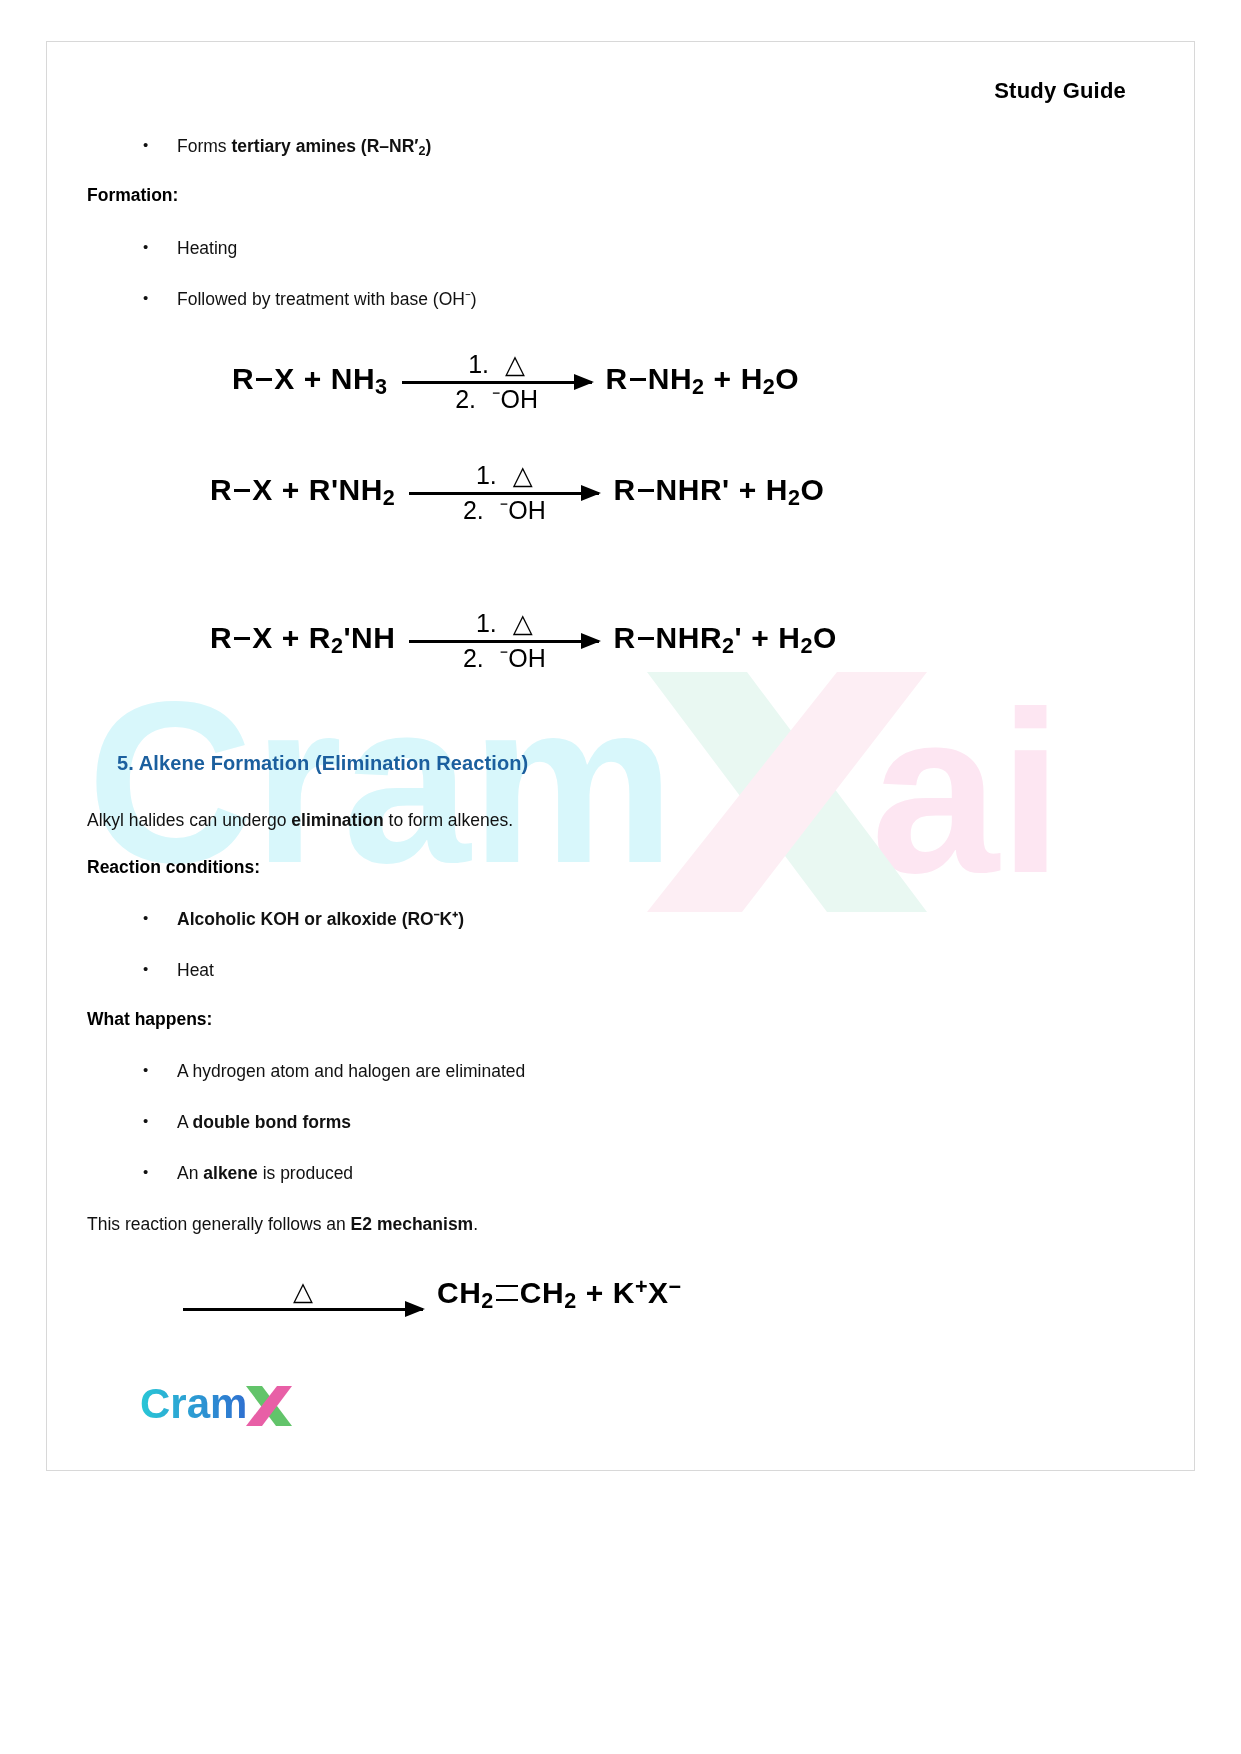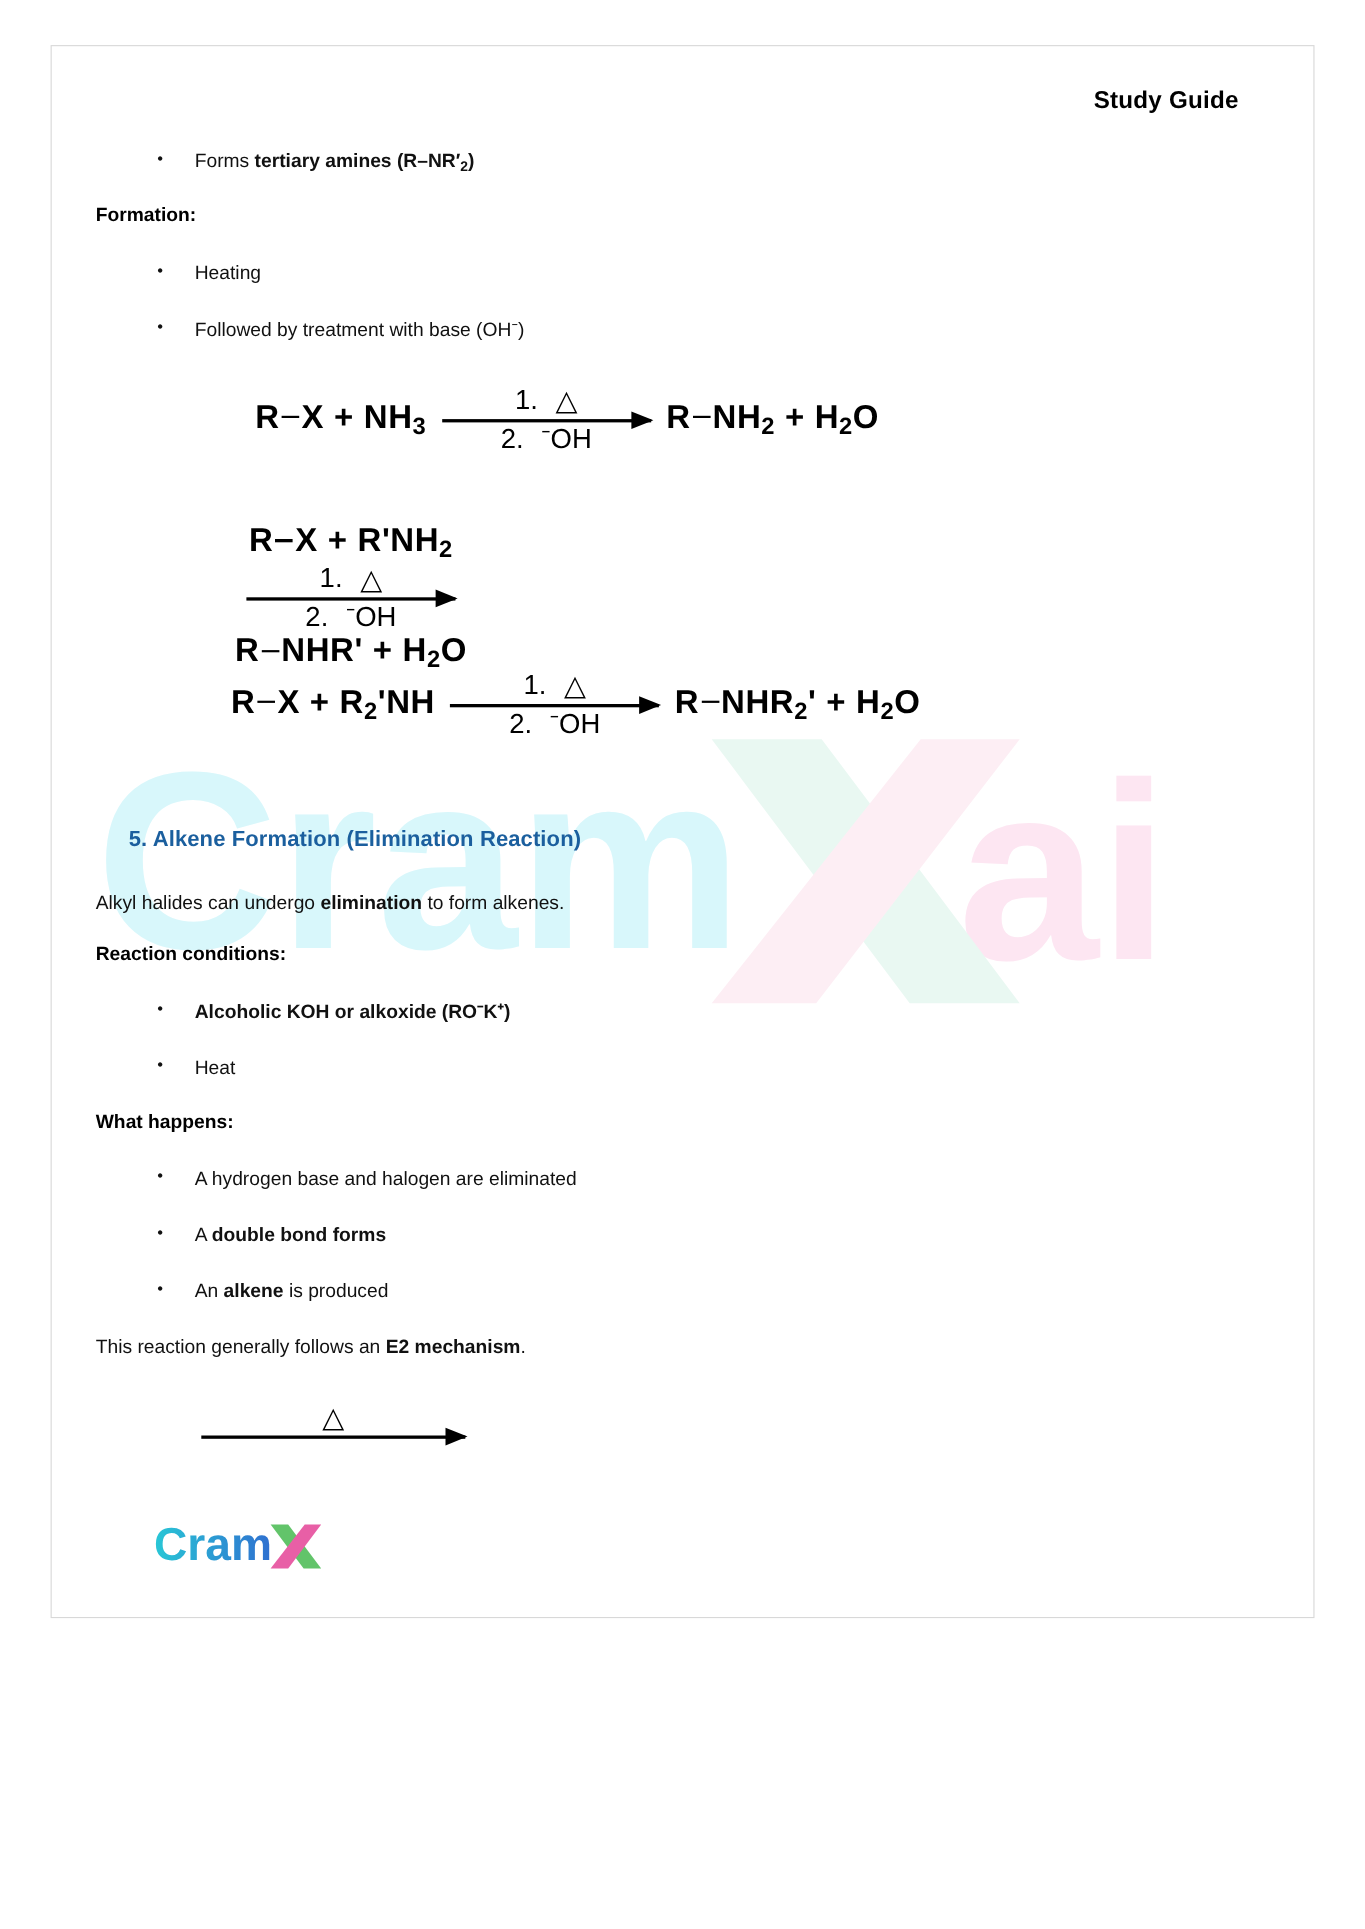--- a/index.html
+++ b/index.html
@@ -215,21 +215,21 @@
           </span>
         <span class="arrow-line"></span>
         <span class="arrow-bot">
             <span>2.</span>
             <span>⁻OH</span>
           </span>
       </span>
       <span class="side"><span>R</span><span class="bond"></span><span>NH</span><sub>2</sub><span class="plus">+</span><span>H</span><sub>2</sub><span>O</span></span>
     </div>
 
-    <div class="eq" style="left:163px; top:433px;flex-direction:column;">
+    <div class="eq" style="left:163px; top:419px;">
       <span class="side"><span>R</span><span class="bond"></span><span>X</span><span class="plus">+</span><span>R'NH</span><sub>2</sub></span>
       <span class="arrow-wrap">
         <span class="arrow-top">
             <span>1.</span>
             <span class="tri">△</span>
           </span>
         <span class="arrow-line"></span>
         <span class="arrow-bot">
             <span>2.</span>
             <span>⁻OH</span>
@@ -266,40 +266,41 @@
     </div>
     <div class="bullet" style="left:96px; top:916px; width:860px;">
       <span class="dot">•</span>
       <span class="btxt">Heat</span>
     </div>
 
     <div class="block lead" style="left:40px; top:967px;">What happens:</div>
 
     <div class="bullet" style="left:96px; top:1017px; width:860px;">
       <span class="dot">•</span>
-      <span class="btxt"><span>A hydrogen base and halogen are eliminated</span><b></b><span></span></span>
+      <span class="btxt"><span>A hydrogen atom and halogen are eliminated</span><b></b><span></span></span>
     </div>
     <div class="bullet" style="left:96px; top:1068px; width:860px;">
       <span class="dot">•</span>
       <span class="btxt"><span>A </span><b>double bond forms</b><span></span></span>
     </div>
     <div class="bullet" style="left:96px; top:1119px; width:860px;">
       <span class="dot">•</span>
       <span class="btxt"><span>An </span><b>alkene</b><span> is produced</span></span>
     </div>
 
     <div class="block para" style="left:40px; top:1170px;"><span>This reaction generally follows an </span><b>E2 mechanism</b><span>.</span></div>
 
     <div class="eq" style="left:122px; top:1232px;">
       <span class="arrow-wrap wide">
         <span class="arrow-top">
             <span class="tri">△</span>
           </span>
         <span class="arrow-line"></span>
       </span>
+      <span class="side"><span>CH</span><sub>2</sub><span class="dbond"></span><span>CH</span><sub>2</sub><span class="plus">+</span><span>K</span><sup>+</sup><span>X</span><sup>−</sup></span>
     </div>
 
     <div class="logo">
       <svg width="160" height="54" viewBox="0 0 160 54" xmlns="http://www.w3.org/2000/svg" aria-hidden="true">
         <defs>
           <linearGradient id="cgrad" x1="0" y1="0" x2="1" y2="0">
             <stop offset="0%" stop-color="#29c7d6"></stop>
             <stop offset="100%" stop-color="#2f6fd0"></stop>
           </linearGradient>
         </defs>

